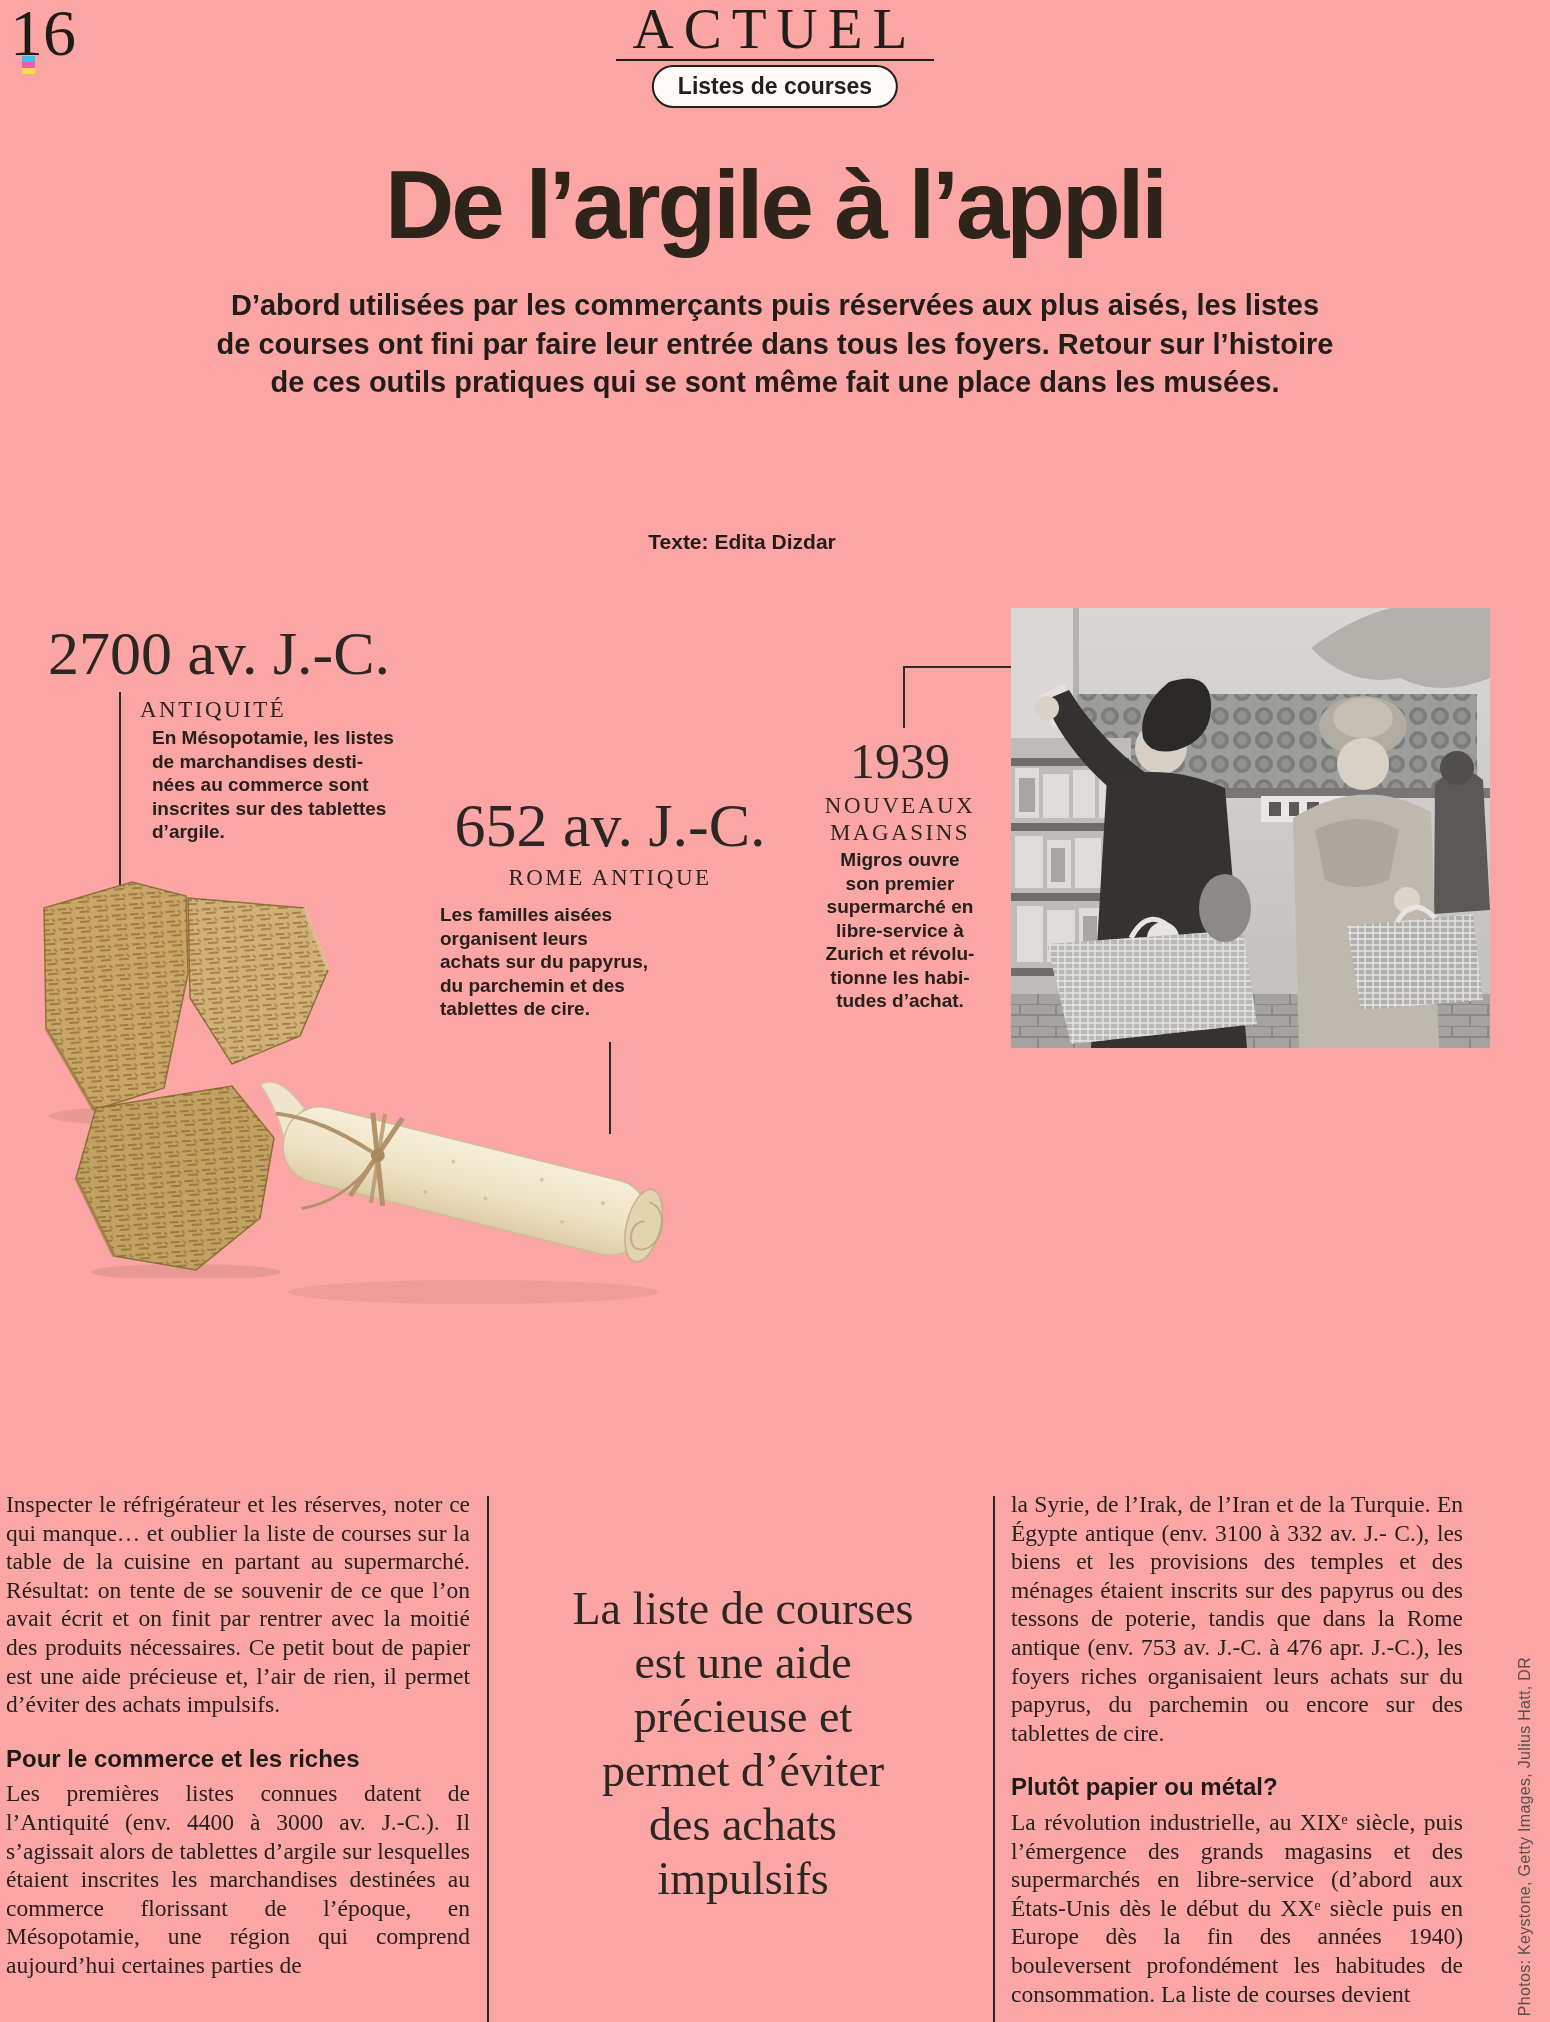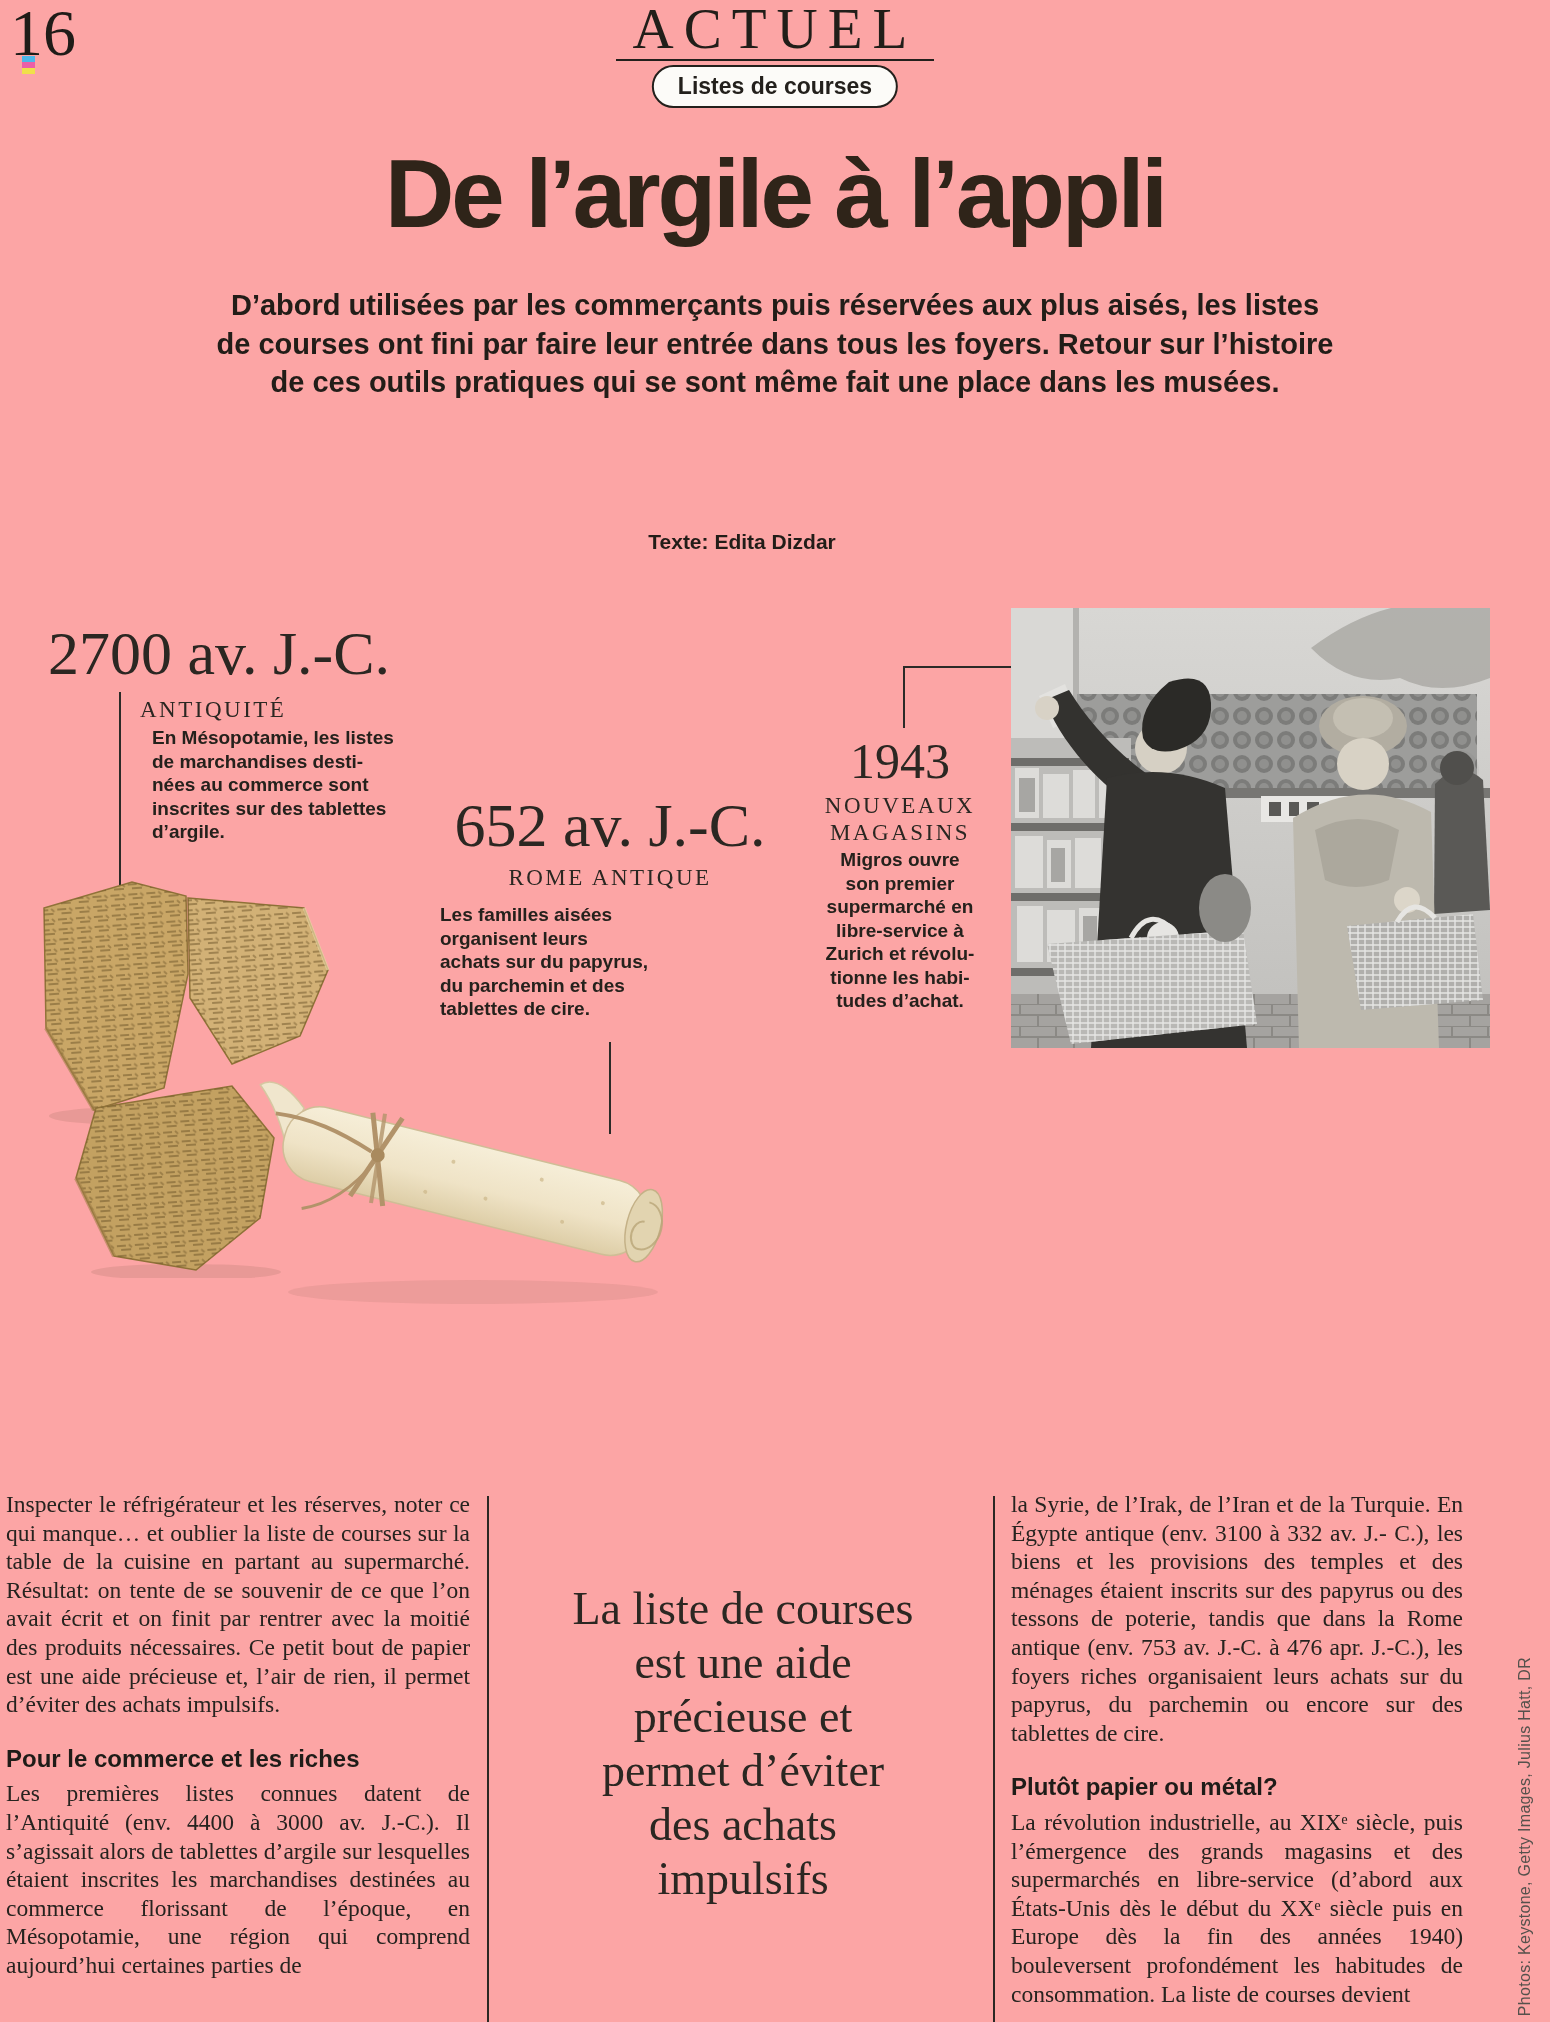--- a/index.html
+++ b/index.html
@@ -19,21 +19,21 @@
   .regmark .c{background:#4db7e8;} .regmark .m{background:#ec5fa8;} .regmark .y{background:#f0e04a;}
   .section{position:absolute;left:0;right:0;top:0;text-align:center;
     font-family:"Liberation Serif","DejaVu Serif",serif;font-size:57px;line-height:1;
     letter-spacing:10px;color:#211e19;}
   .section-rule{position:absolute;left:50%;transform:translateX(-50%);top:59px;width:318px;height:2px;background:#23201c;}
   .tag-pill{position:absolute;left:50%;transform:translateX(-50%);top:65px;
     border:2.5px solid #23201c;border-radius:22px;padding:6px 24px;
     font-weight:700;font-size:23px;color:#23201c;background:#fcfbf8;}
 
   
-  .title{position:absolute;left:0;right:0;top:146px;margin:0;text-align:center;
+  .title{position:absolute;left:0;right:0;top:146px;margin:11px;text-align:center;
     font-weight:700;font-size:96px;line-height:1;letter-spacing:-3px;color:#2f2419;}
   .intro{position:absolute;left:75px;top:286px;width:1400px;margin:0;text-align:center;
     font-weight:700;font-size:29px;line-height:38.5px;color:#221d18;}
   .byline{position:absolute;left:0;right:66px;top:530px;text-align:center;
     font-weight:700;font-size:21px;color:#221d18;}
 
   
   .tl-year{position:absolute;font-family:"Liberation Serif","DejaVu Serif",serif;color:#2b2722;line-height:1;}
   .year-a{left:48px;top:622px;font-size:62px;}
   .year-b{left:440px;top:794px;width:340px;text-align:center;font-size:62px;}
@@ -108,21 +108,21 @@
   <div class="tl-era era-b">ROME ANTIQUE</div>
   <div class="tl-text text-b prelines">Les familles aisées
 organisent leurs
 achats sur du papyrus,
 du parchemin et des
 tablettes de cire.</div>
   <div class="tl-line line-b"></div>
 
   <div class="tl-line elbow-h"></div>
   <div class="tl-line elbow-v"></div>
-  <div class="tl-year year-c">1943</div>
+  <div class="tl-year year-c">1939</div>
   <div class="tl-era era-c">NOUVEAUX MAGASINS</div>
   <div class="tl-text text-c prelines">Migros ouvre
 son premier
 supermarché en
 libre-service à
 Zurich et révolu-
 tionne les habi-
 tudes d’achat.</div>
 
   <figure class="img-tablets">

